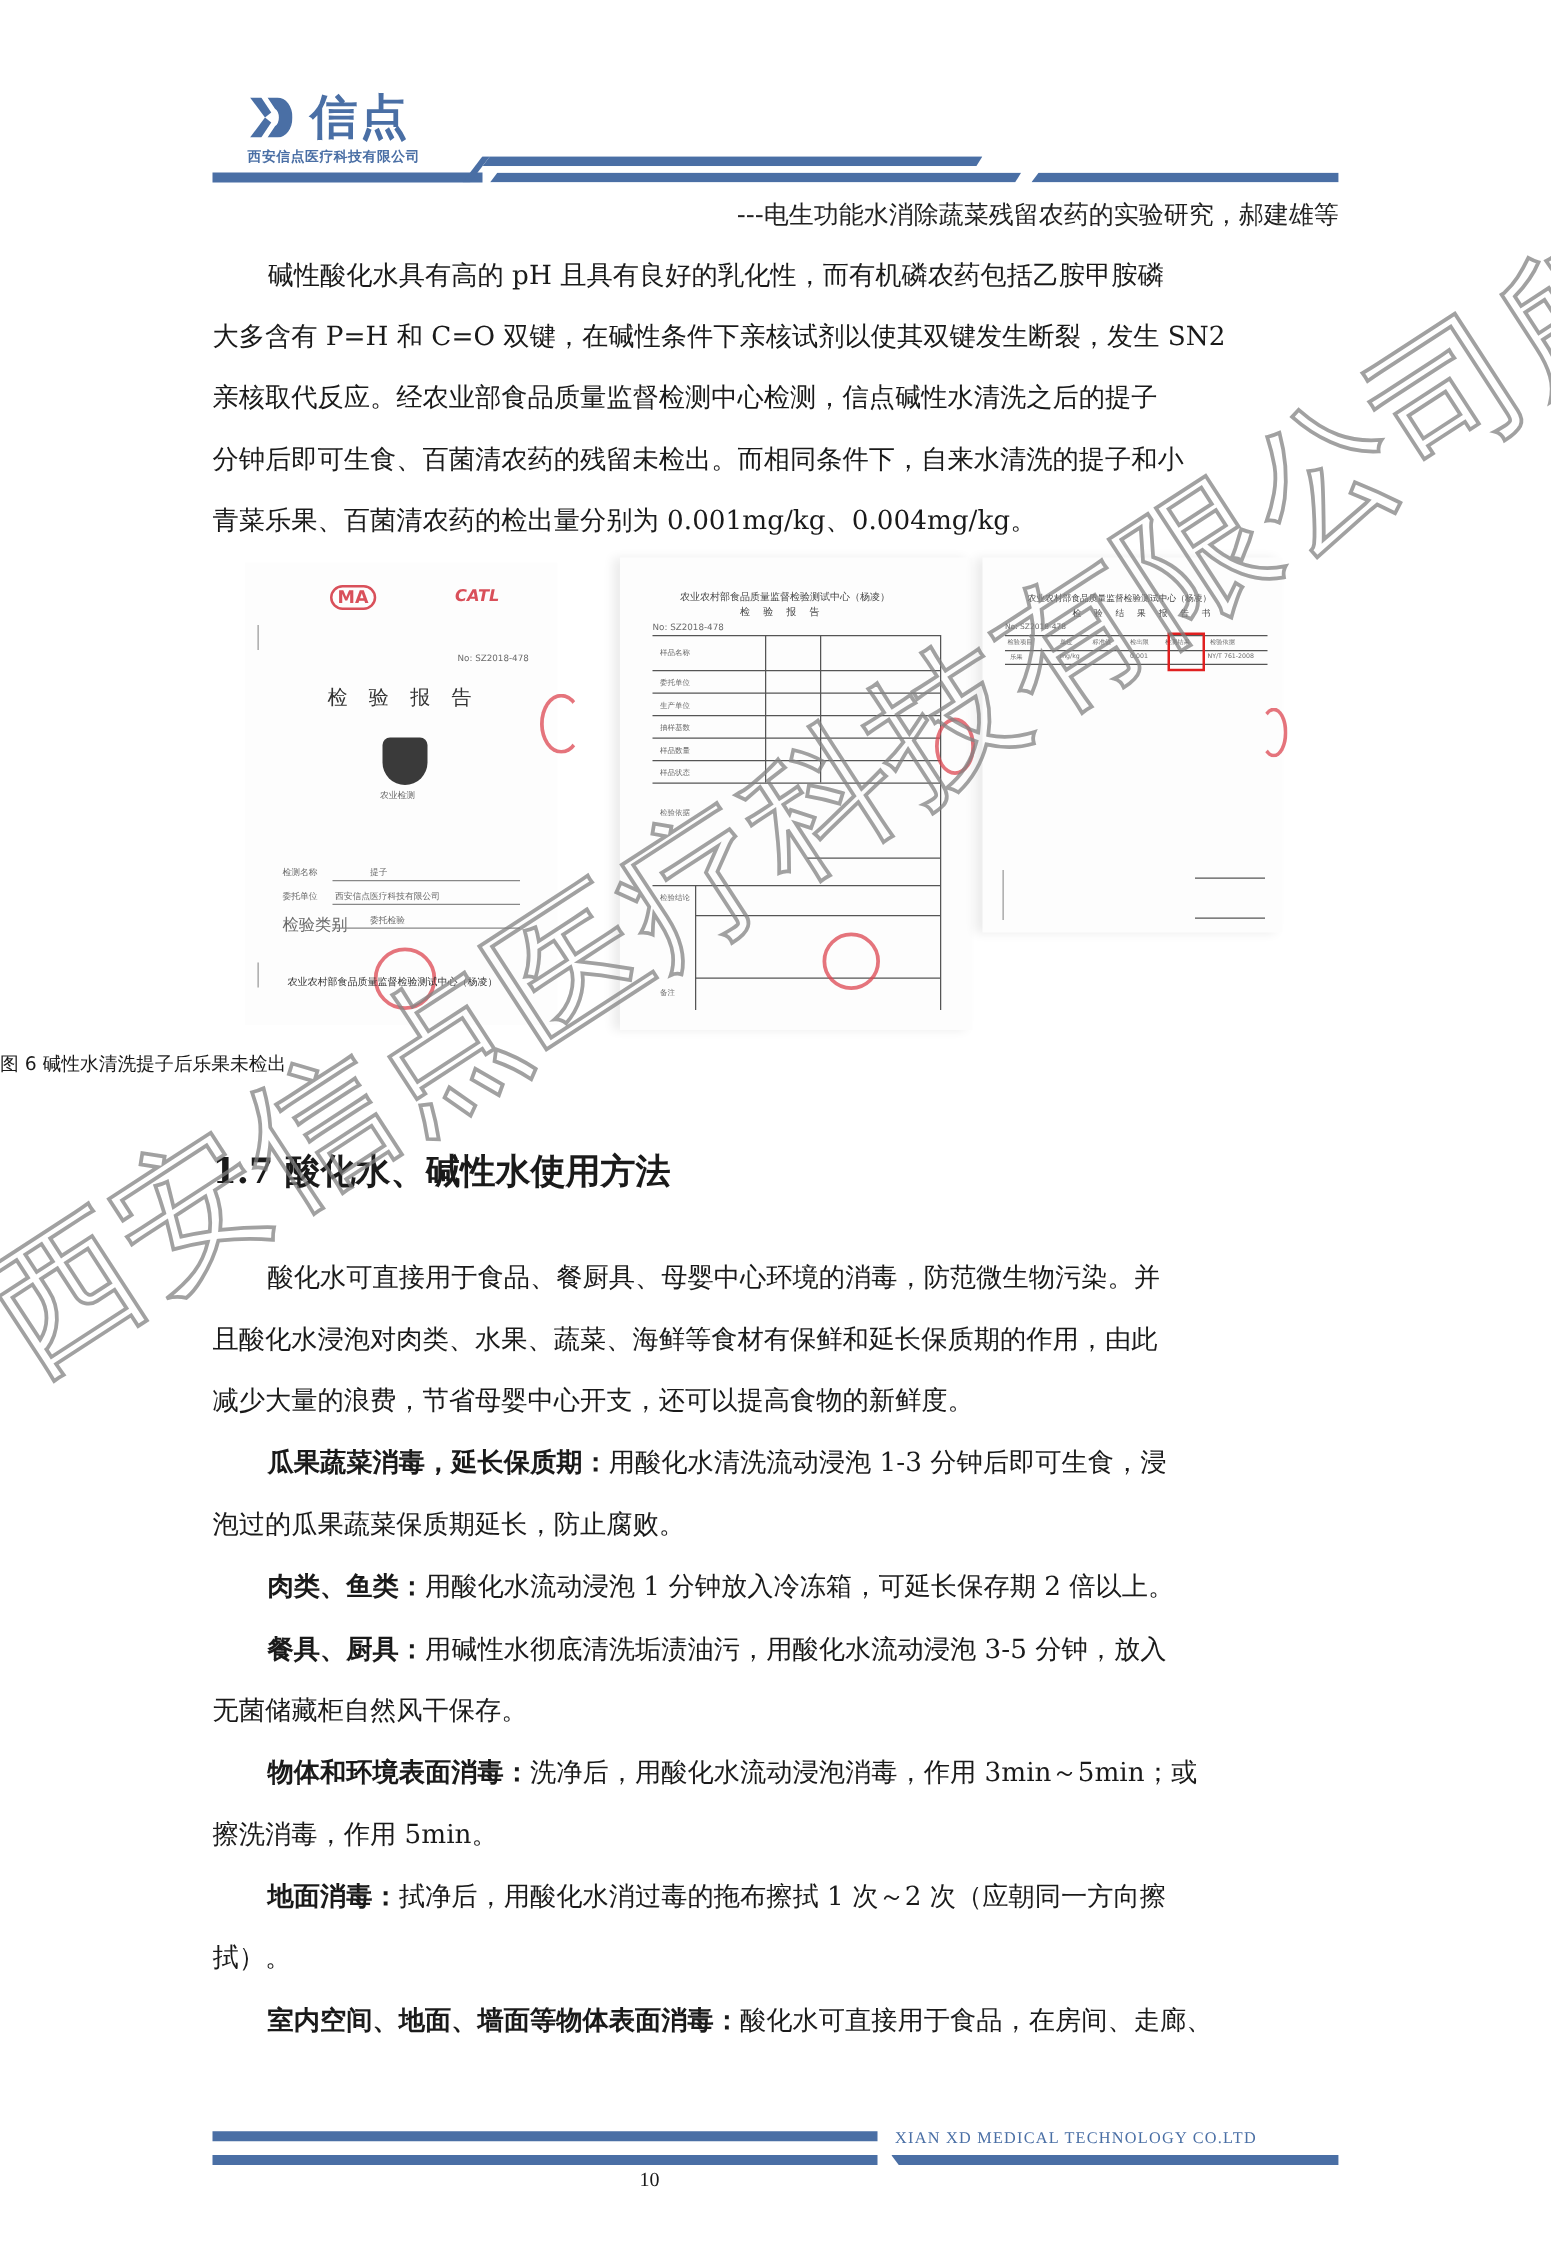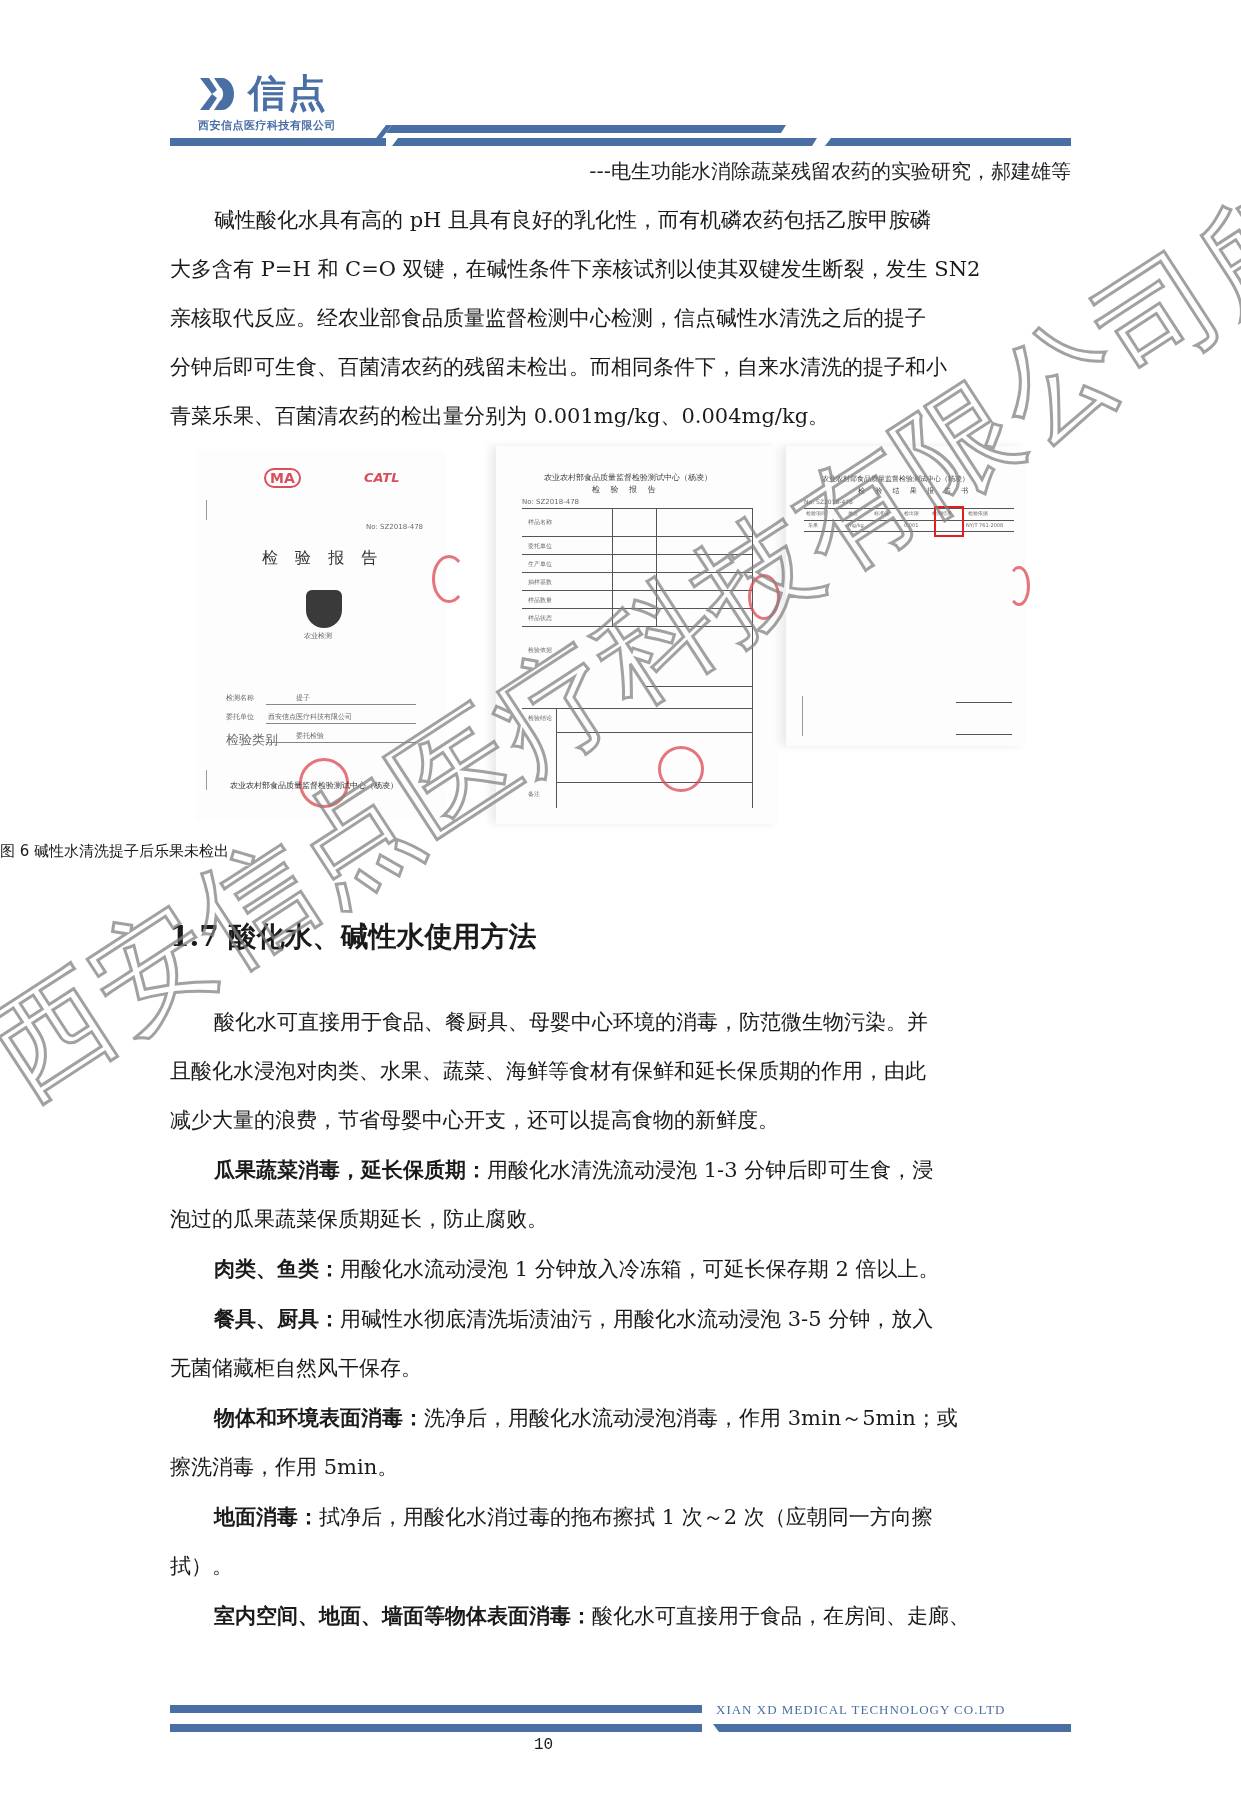--- a/index.html
+++ b/index.html
@@ -17,21 +17,21 @@
           text-align:justify; font-family:"DejaVu Serif","Liberation Serif",serif; }
   .para .indent { display:inline-block; width:44px; }
   .para b { font-weight:bold; }
   .caption { position:absolute; left:0; width:1241px; top:842px;
              font-size:15px; font-family:"DejaVu Sans",sans-serif; }
   .heading { position:absolute; left:170px; top:918px; font-size:28px; font-weight:bold;
              font-family:"DejaVu Serif","Liberation Serif",serif; }
   .footer-text { position:absolute; left:716px; top:1702px; font-size:13px; color:#4a6fa5;
                  letter-spacing:1px; font-family:"Liberation Serif",serif; }
   .page-num { position:absolute; left:0; width:1039px; top:1736px; text-align:center;
-              font-size:16px; font-family:Liberation Mono, monospace;padding-left:24px; }
+              font-size:16px; font-family:Liberation Serif, serif; }
   
   .doc { position:absolute; background:#fdfdfd; }
   .tiny { position:absolute; font-size:8px; color:#6a6a6a; font-family:"DejaVu Sans",sans-serif; white-space:nowrap; }
   .stamp { position:absolute; border:3px solid rgba(220,70,80,0.75); border-radius:50%; }
   .hline { position:absolute; height:1px; background:#555; }
   .vline { position:absolute; width:1px; background:#555; }
   .watermark { position:absolute; left:-40px; top:1000px; font-family:"DejaVu Sans",sans-serif;
                font-size:118px; color:transparent; -webkit-text-stroke:3px rgba(130,130,130,0.75);
                transform-origin:left top; transform:rotate(-33deg); white-space:nowrap; letter-spacing:2px;
                pointer-events:none; }

